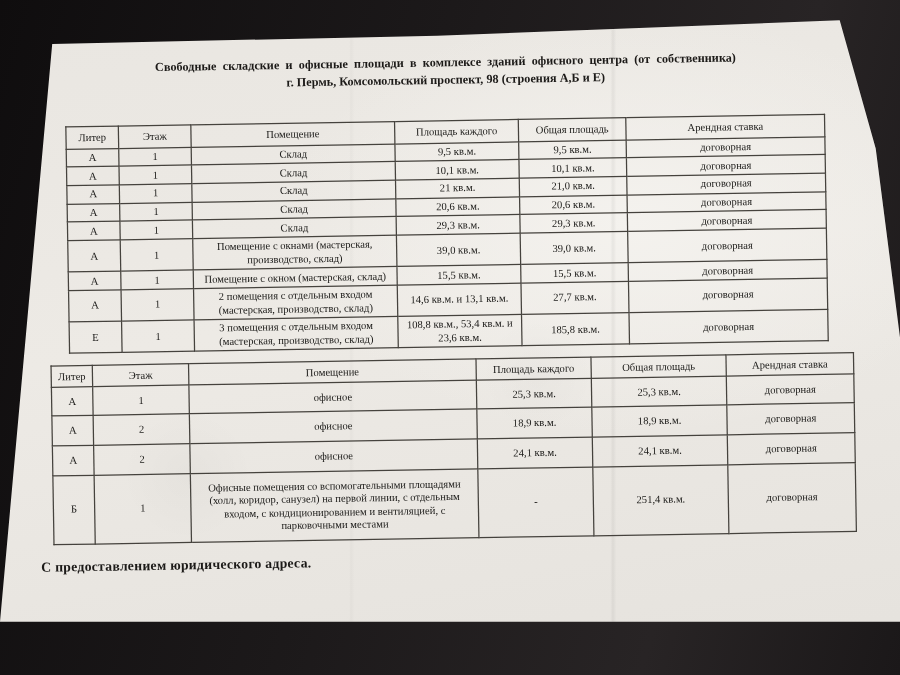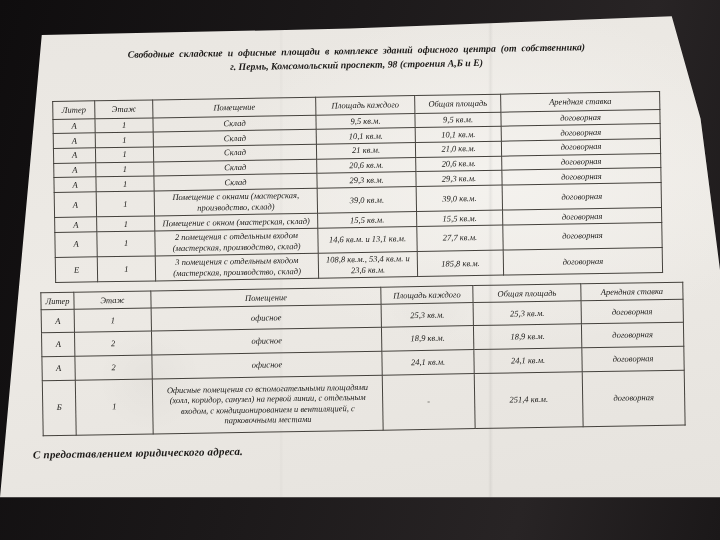--- a/index.html
+++ b/index.html
@@ -11,21 +11,20 @@
   .scene{
     position:relative;width:720px;height:540px;
     background:linear-gradient(105deg,#0f0d0e 0%,#1c191a 42%,#282425 76%,#1b1819 100%);
   }
   .paper{
     position:absolute;inset:0;
     clip-path:polygon(5.8% 6.5%, 48.6% 5.3%, 93.3% 3.0%, 97.3% 22%, 100% 50%, 100% 92.1%, 0% 92.1%);
     background:
       radial-gradient(ellipse 55% 45% at 70% 33%, #f4f2ee 0%, rgba(244,242,238,0) 70%),
       linear-gradient(170deg,#e9e6e1 0%,#edeae5 45%,#e5e2dd 100%);
-    font-style: italic;
   }
   .paper::before{
     content:'';position:absolute;inset:0;pointer-events:none;
     background:
       linear-gradient(90deg, transparent 67.8%, rgba(0,0,0,0.05) 68.1%, transparent 68.5%),
       linear-gradient(90deg, transparent 38.8%, rgba(0,0,0,0.022) 39.0%, transparent 39.4%),
       radial-gradient(circle 75px at 150px 380px, rgba(0,0,0,0.025), transparent 70%),
       radial-gradient(circle 65px at 430px 300px, rgba(0,0,0,0.02), transparent 70%),
       linear-gradient(0deg, rgba(255,255,255,0.5) 0%, transparent 2%);
   }

